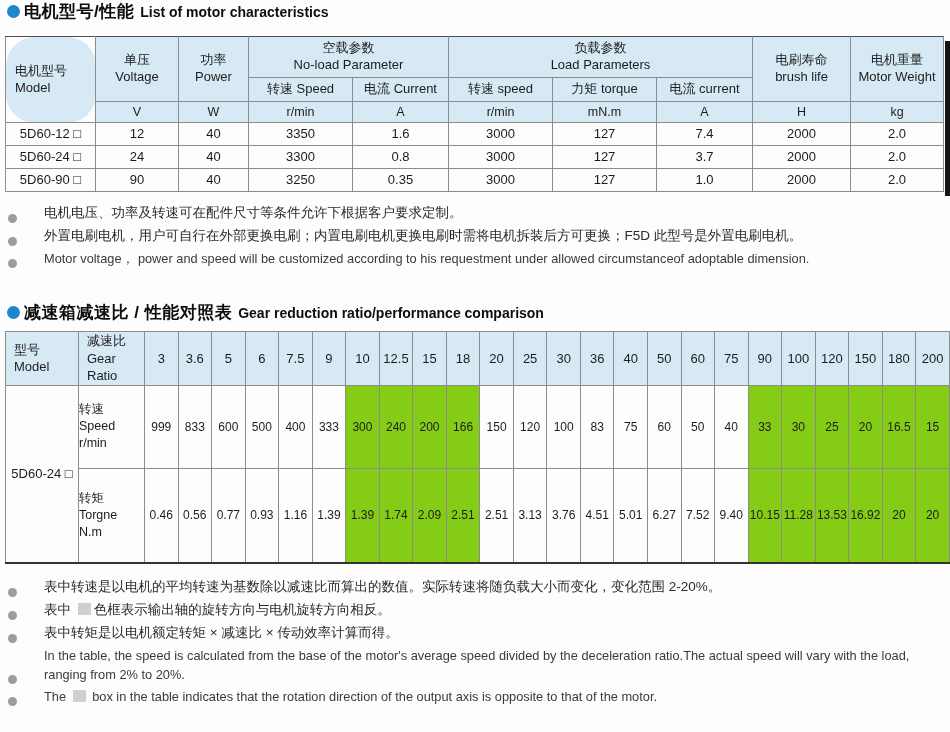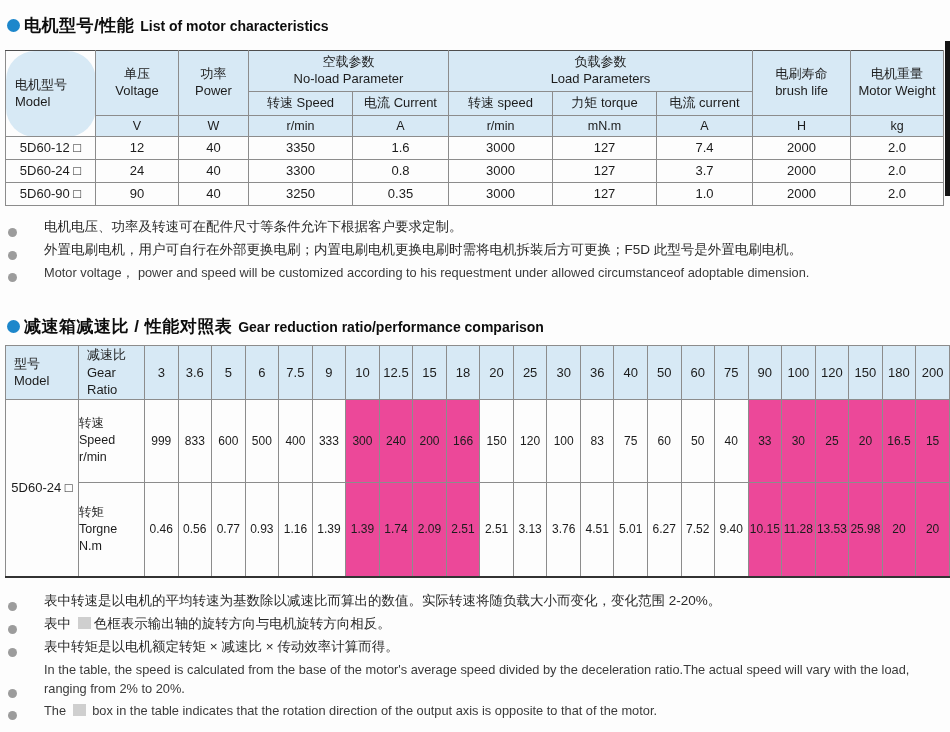--- a/index.html
+++ b/index.html
@@ -36,32 +36,32 @@
   .graybox { display:inline-block; width:13px; height:12px; background:#cfcfcf; margin:0 3px; vertical-align:-1px; }
 
   
   #t2 { width:945px; margin:7px 0 0 5px; border:1px solid #555; border-bottom:2px solid #333; }
   #t2 td { border:1px solid #8c8c8c; text-align:center; font-size:13px; color:#1c1c1c; }
   #t2 .hd { background:#d7e9f5; height:50px; }
   #t2 .left { text-align:left; padding-left:8px; line-height:1.35; }
   #t2 .rowlab { text-align:left; padding-left:0; font-size:12.5px; line-height:1.35; }
   #t2 .rowlab span { display:block; }
   #t2 .val { font-size:12px; }
-  #t2 .shade { background:#ec4899; }
+  #t2 .shade { background:#84cc16; }
   #t2 .speedrow td { height:82px; }
   #t2 .torquerow td { height:93px; }
 
   .strip { position:absolute; right:0; top:41px; width:5px; height:155px; background:#141414; }
 
   .sec2 { margin-top:33px; }
 </style>
 </head>
 <body>
 
-<div class="section-title" style="padding-top:14px;">
+<div class="section-title" style="padding-top:0;">
   <span class="bullet-blue"></span>
   <span class="title-zh">电机型号/性能</span>
   <span class="title-en">List of motor characteristics</span>
 </div>
 
 <table id="t1">
   <colgroup>
     <col style="width:90px">
       <col style="width:83px">
       <col style="width:70px">
@@ -302,21 +302,21 @@
         <td class="val">3.13</td>
         <td class="val">3.76</td>
         <td class="val">4.51</td>
         <td class="val">5.01</td>
         <td class="val">6.27</td>
         <td class="val">7.52</td>
         <td class="val">9.40</td>
         <td class="val shade">10.15</td>
         <td class="val shade">11.28</td>
         <td class="val shade">13.53</td>
-        <td class="val shade">25.98</td>
+        <td class="val shade">16.92</td>
         <td class="val shade">20</td>
         <td class="val shade">20</td>
       </tr>
   </tbody>
 </table>
 
 <div class="notes" id="notes2" style="margin-top:13px">
     <div class="note note-zh">
       <span class="bullet-gray"></span>
       <span>表中转速是以电机的平均转速为基数除以减速比而算出的数值。实际转速将随负载大小而变化，变化范围 2-20%。</span>

